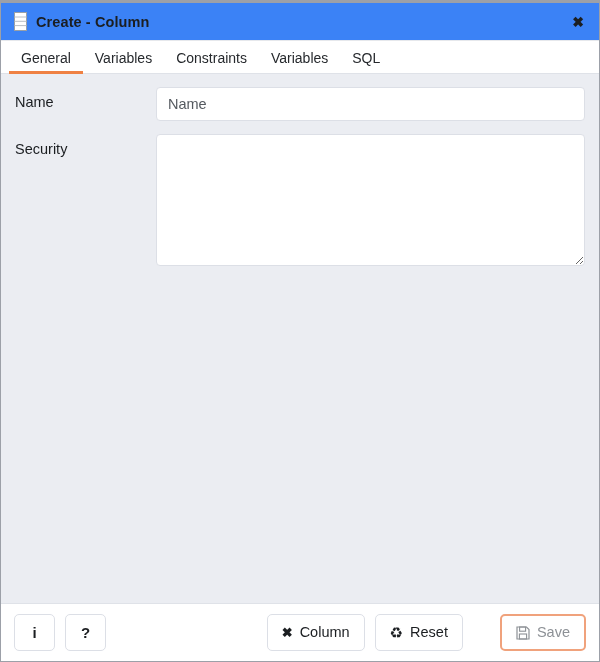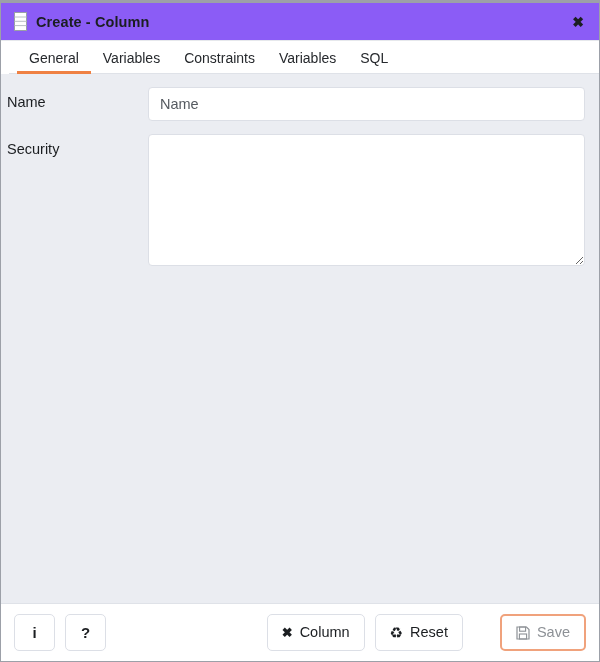--- a/index.html
+++ b/index.html
@@ -26,21 +26,21 @@
     border-top: 3px solid #9ca0a8;
     display: flex;
     flex-direction: column;
   }
 
   
   .titlebar {
     position: relative;
     height: 38px;
     flex: 0 0 38px;
-    background: #8b5cf6;
+    background: #3b82f6;
     border-bottom: 1px solid #e6e8ec;
     display: flex;
     align-items: center;
     padding: 0 10px 0 13px;
     box-sizing: border-box;
   }
   .title-icon {
     width: 13px;
     height: 19px;
     flex: 0 0 13px;
@@ -73,21 +73,20 @@
   
   .tabbar {
     height: 33px;
     flex: 0 0 33px;
     background: #ffffff;
     border-bottom: 1px solid #dfe2e8;
     display: flex;
     align-items: flex-end;
     padding-left: 8px;
     box-sizing: border-box;
-    margin-left: 8px;
   }
   .tab {
     position: relative;
     font-size: 14px;
     color: #26292d;
     padding: 0 12px 8px 12px;
     cursor: pointer;
     white-space: nowrap;
     line-height: 1;
   }
@@ -98,21 +97,21 @@
     right: 0;
     bottom: -1px;
     height: 3px;
     background: #ef8143;
   }
 
   
   .formarea {
     flex: 1 1 auto;
     background: #ebedf2;
-    padding: 13px 14px 0 6px;
+    padding: 13px 14px 0 14px;
     box-sizing: border-box;
     overflow: hidden;
   }
   .formrow {
     display: flex;
     align-items: flex-start;
     margin-bottom: 13px;
   }
   .formlabel {
     flex: 0 0 141px;

